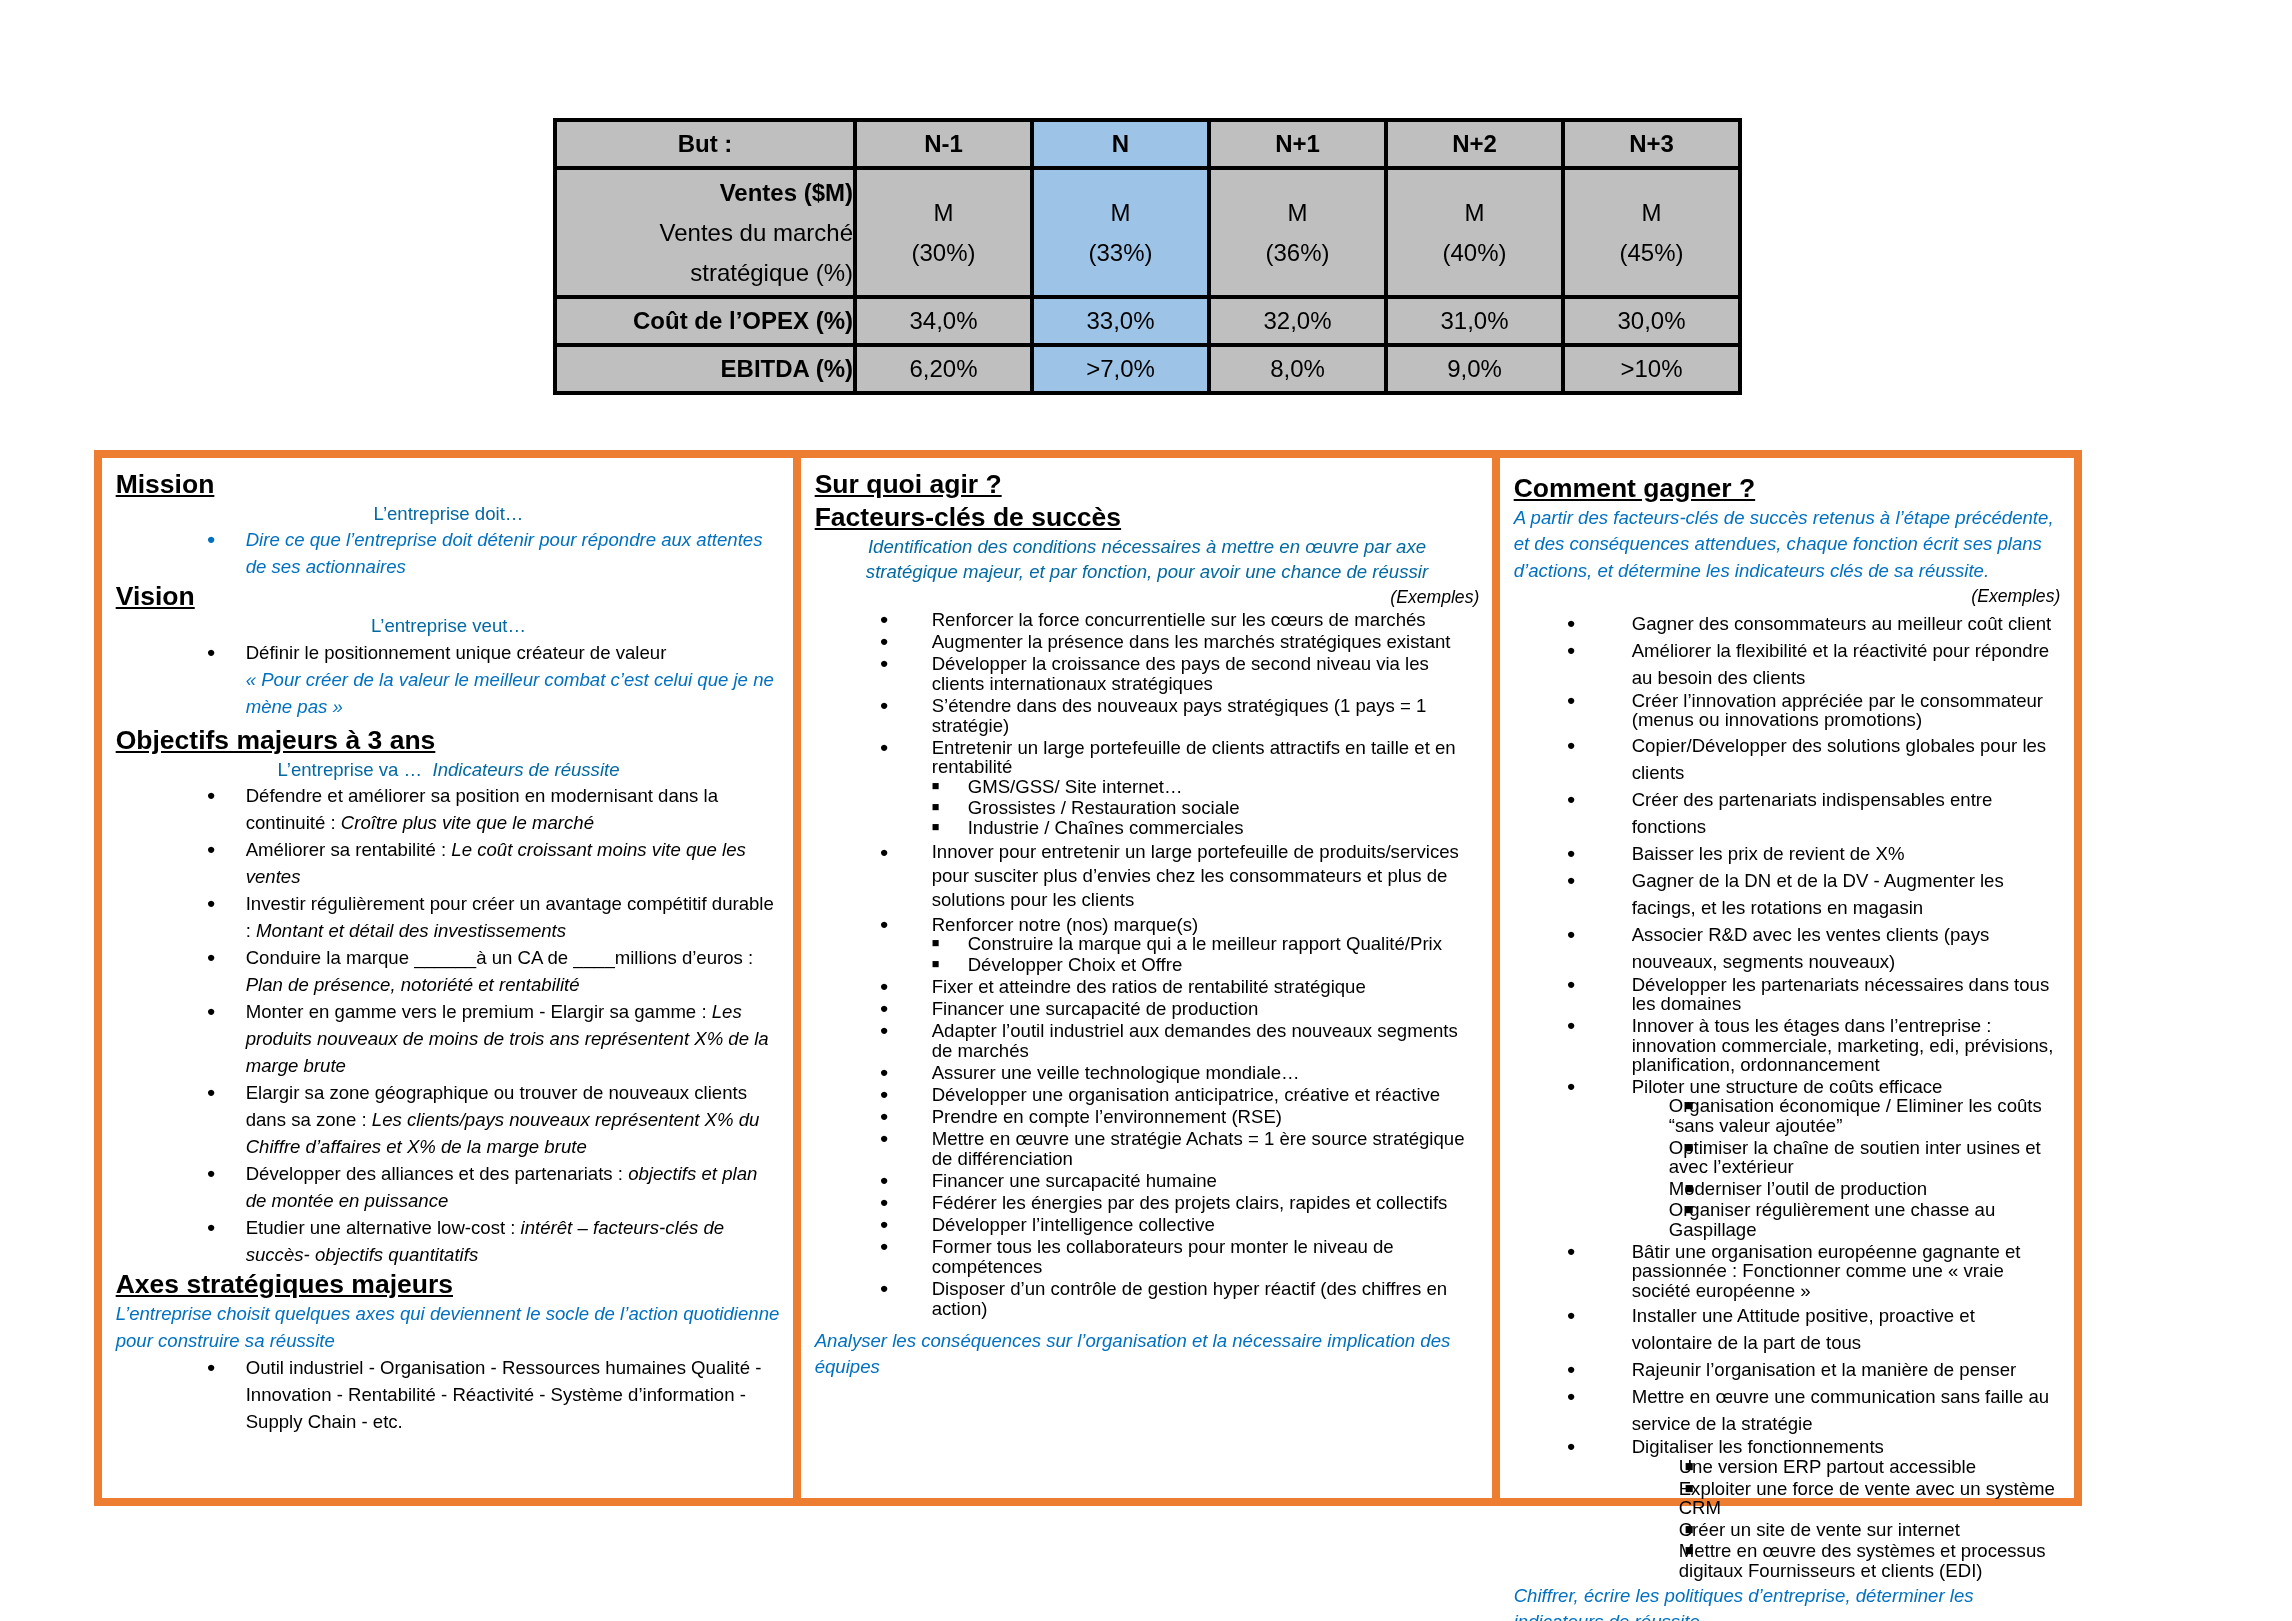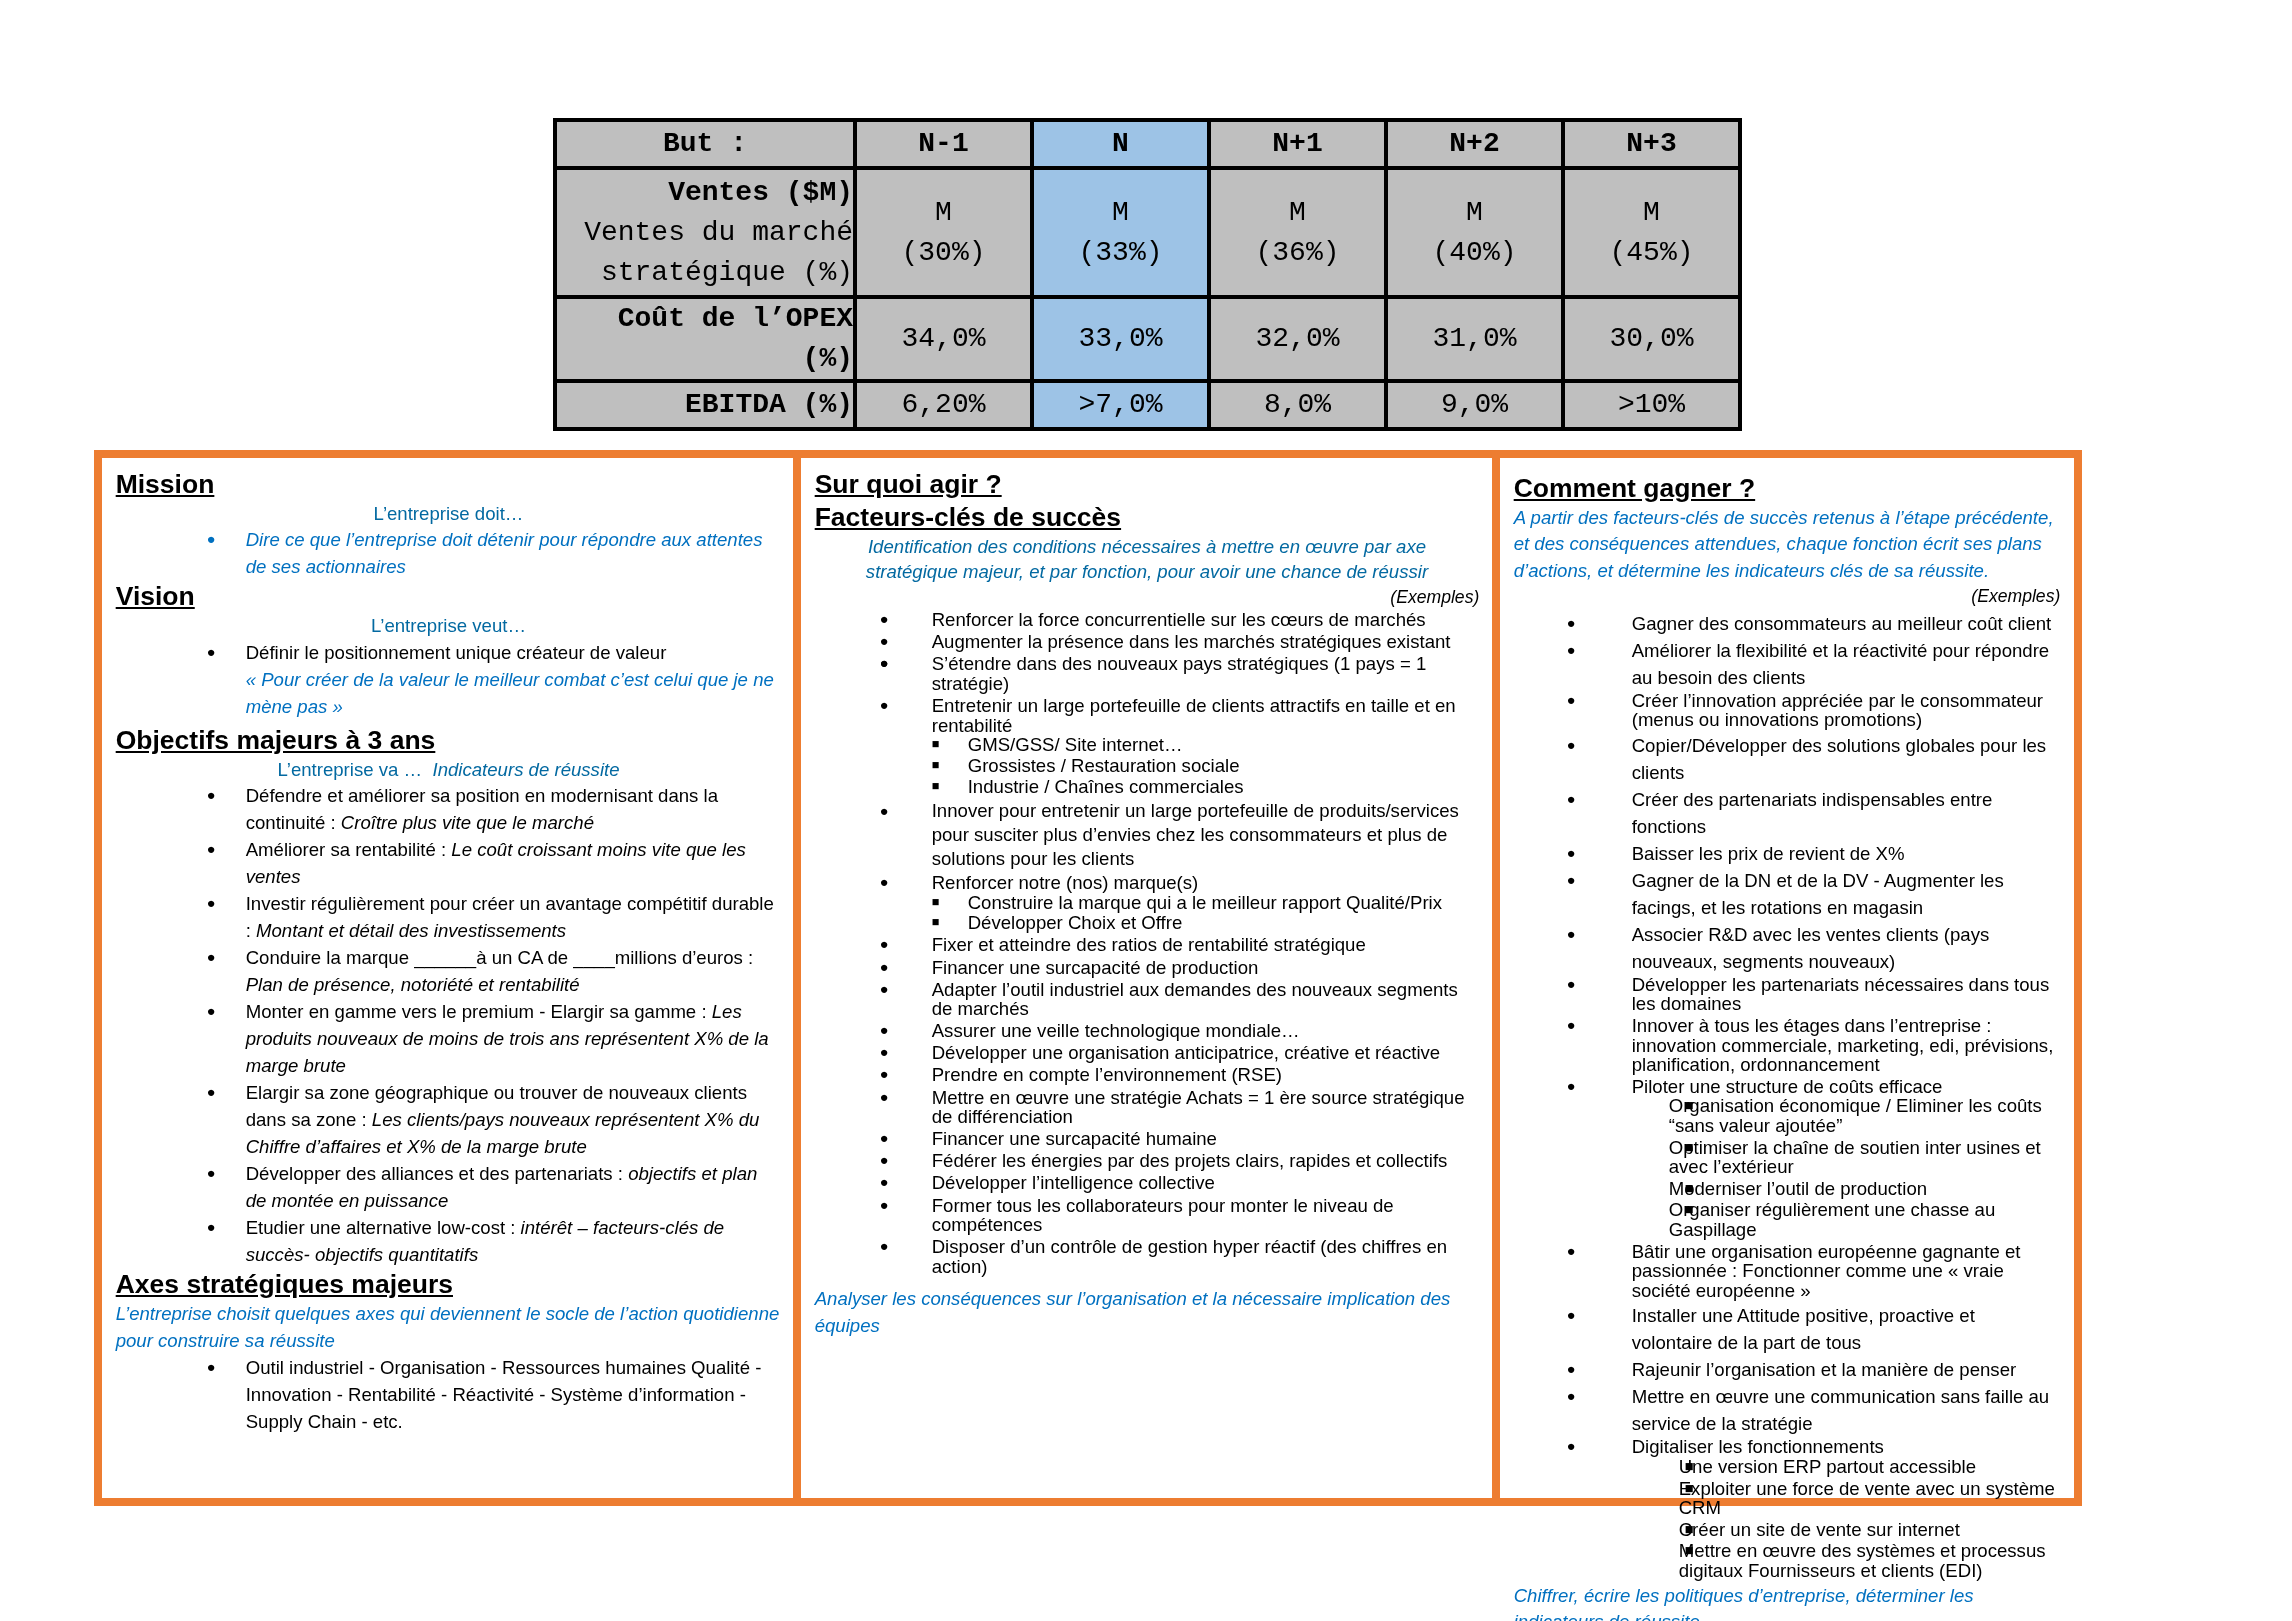--- a/index.html
+++ b/index.html
@@ -3,21 +3,21 @@
 <meta charset="utf-8">
 <style>
   html, body { margin: 0; padding: 0; background: #ffffff; }
   body { width: 2293px; height: 1621px; position: relative; overflow: hidden;
          font-family: "Liberation Sans", "DejaVu Sans", sans-serif; color: #000; }
 
   
   .goal-table { position: absolute; left: 553px; top: 118px; width: 1188px;
     border-collapse: collapse; table-layout: fixed; }
   .goal-table td, .goal-table th { border: 4.9px solid #000; background: #bfbfbf;
-    text-align: center; vertical-align: middle; padding: 0; font-size: 28px; line-height: 40px; font-family: Liberation Mono, monospace; }
+    text-align: center; vertical-align: middle; padding: 0; font-size: 24px; line-height: 40px; }
   .goal-table th { font-weight: bold; height: 44px; }
   .goal-table td.lbl { text-align: right; padding-left: 5.9px; }
   .goal-table .hl { background: #9dc3e6; }
   .goal-table col.c0 { width: 300px; }
   .goal-table col.cx { width: 177px; }
   .row-sales td { height: 125px; }
   .row-opex td, .row-ebitda td { height: 44px; }
   .bold { font-weight: bold; }
 
   
@@ -160,21 +160,21 @@
 
 <div class="panel panel-mid">
   <div class="inner" style="padding-top:9.8px;">
     <h2 class="h-title">Sur quoi agir ?</h2>
     <h2 class="h-title">Facteurs-clés de succès</h2>
     <p class="sub-blue ital" style="padding:0 7.8px;">Identification des conditions nécessaires à mettre en œuvre par axe stratégique majeur, et par fonction, pour avoir une chance de réussir</p>
     <p class="exemples">(Exemples)</p>
     <ul class="lst-mid" id="mid-list">
         <li><span class="bul">●</span><span>Renforcer la force concurrentielle sur les cœurs de marchés</span></li>
         <li><span class="bul">●</span><span>Augmenter la présence dans les marchés stratégiques existant</span></li>
-        <li><span class="bul">●</span></li>
+        <li><span class="bul">●</span><span>Développer la croissance des pays de second niveau via les clients  internationaux stratégiques</span></li>
         <li><span class="bul">●</span><span>S’étendre dans des nouveaux pays stratégiques (1 pays = 1 stratégie)</span></li>
         <li><span class="bul">●</span><span>Entretenir un large portefeuille de clients attractifs en taille et en  rentabilité</span><ul class="sub">
             <li><span class="bul">■</span><span>GMS/GSS/ Site internet…</span></li>
             <li><span class="bul">■</span><span>Grossistes / Restauration sociale</span></li>
             <li><span class="bul">■</span><span>Industrie /  Chaînes commerciales</span></li>
           </ul></li>
         <li class="loose"><span class="bul">●</span><span>Innover pour entretenir un large portefeuille de produits/services pour susciter plus d’envies chez les consommateurs et plus de solutions pour les clients</span></li>
         <li><span class="bul">●</span><span>Renforcer notre (nos) marque(s)</span><ul class="sub">
             <li><span class="bul">■</span><span>Construire la marque qui a le meilleur rapport Qualité/Prix</span></li>
             <li><span class="bul">■</span><span>Développer  Choix et Offre</span></li>

